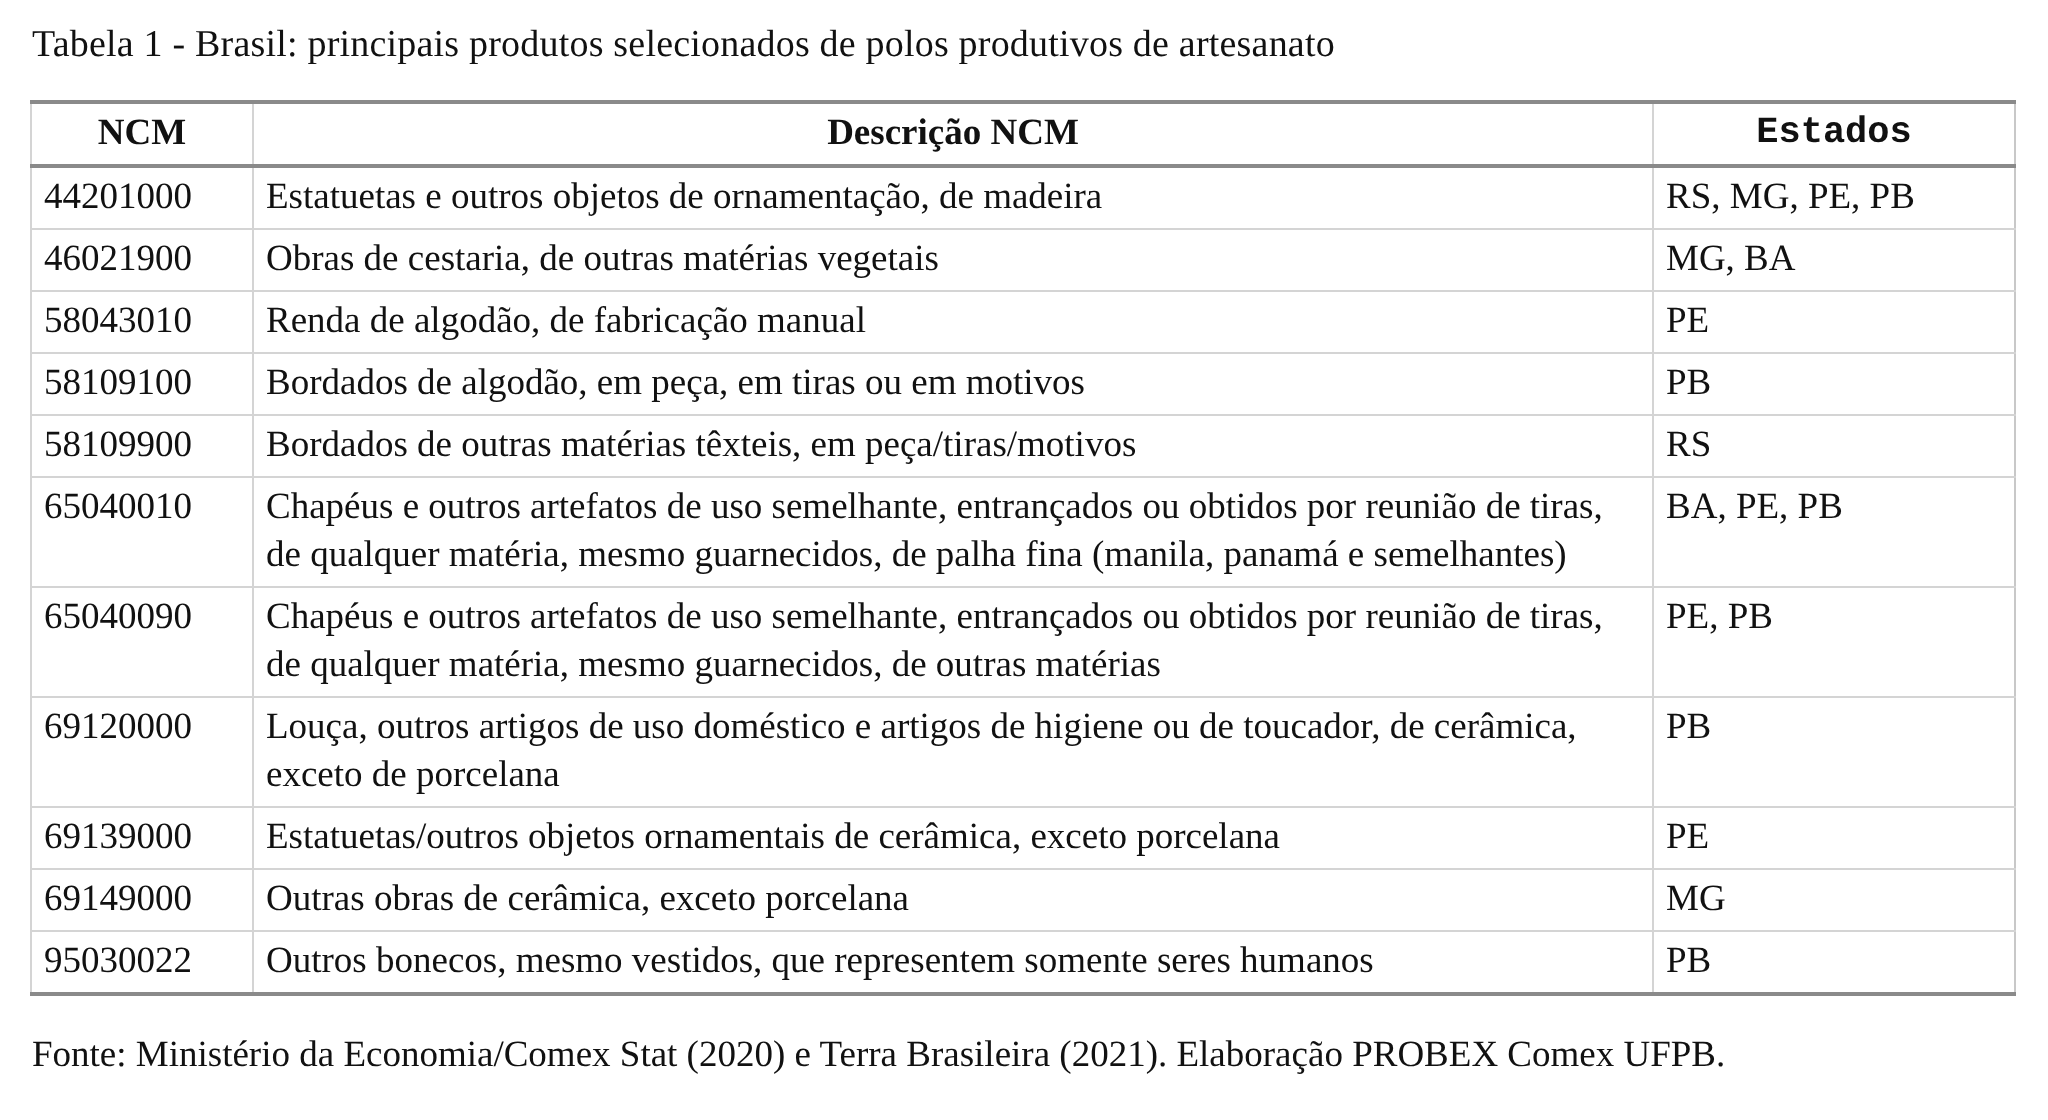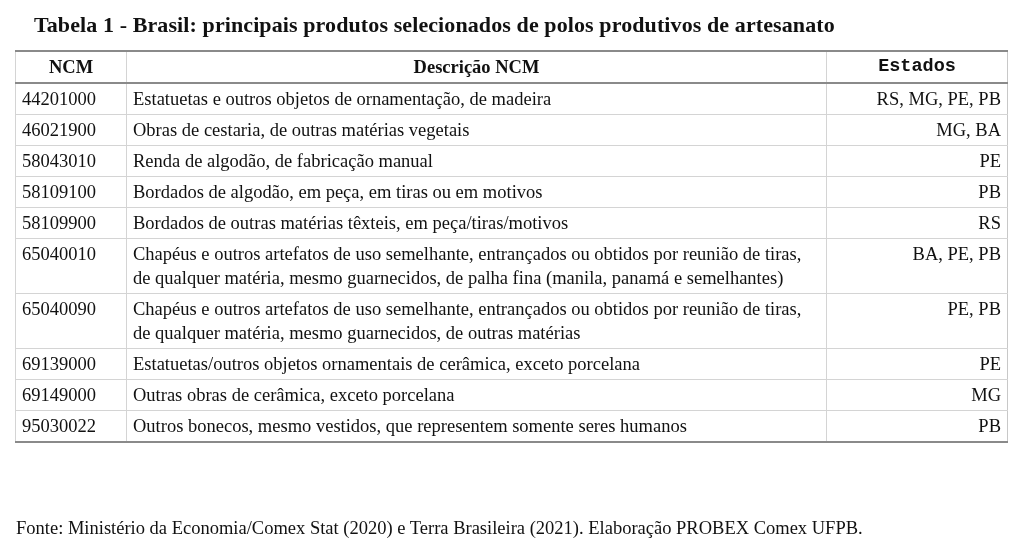--- a/index.html
+++ b/index.html
@@ -1,26 +1,26 @@
 <!DOCTYPE html>
 <html><head>
 <meta charset="utf-8">
 <style>
   html, body { margin: 0; padding: 0; background: #ffffff; }
   body { width: 1024px; height: 560px; position: relative; overflow: hidden;
          font-family: "Liberation Serif", "DejaVu Serif", serif; color: #111; }
-  .title { position: absolute; left: 34px; top: 12px; font-size: 22px; font-weight: bold; letter-spacing: 0.1px; }
+  .title { position: absolute; left: 16px; top: 12px; font-size: 19px; font-weight: normal; letter-spacing: 0.1px; }
   table { position: absolute; left: 15px; top: 50px; width: 993px; border-collapse: collapse; font-size: 18.5px; }
   th, td { border: 1px solid #d4d4d4; padding: 0 6px; vertical-align: top; line-height: 24px; }
   thead tr { border-top: 2px solid #8a8a8a; }
   thead th { height: 30px; border-bottom: 2px solid #8a8a8a; font-weight: bold; text-align: center; vertical-align: middle; padding-top: 0; }
   tbody td { padding-top: 3px; padding-bottom: 3px; }
   tbody tr:last-child td { border-bottom: 2px solid #8a8a8a; }
   td.ncm { width: 98px; text-align: left; }
-  td.estados { width: 168px; text-align: right; padding-right: 6px; }
+  td.estados { width: 168px; text-align: left; padding-right: 6px; }
   th.c-ncm { width: 98px; text-align: center; } th.c-est { width: 168px; font-family: Liberation Mono, monospace; }
   table tr > *:first-child { border-left: 1px solid #d4d4d4; }
   table tr > *:last-child { border-right: 1px solid #c8c8c8; }
   .source { position: absolute; left: 16px; top: 518px; font-size: 18.5px; }
 </style>
 </head>
 <body>
 
 <div class="title">Tabela 1 - Brasil: principais produtos selecionados de polos produtivos de artesanato</div>
 
@@ -62,20 +62,25 @@
       <td class="ncm">65040010</td>
       <td>Chapéus e outros artefatos de uso semelhante, entrançados ou obtidos por reunião de tiras, de qualquer matéria, mesmo guarnecidos, de palha fina (manila, panamá e semelhantes)</td>
       <td class="estados">BA, PE, PB</td>
     </tr>
     <tr>
       <td class="ncm">65040090</td>
       <td>Chapéus e outros artefatos de uso semelhante, entrançados ou obtidos por reunião de tiras, de qualquer matéria, mesmo guarnecidos, de outras matérias</td>
       <td class="estados">PE, PB</td>
     </tr>
     <tr>
+      <td class="ncm">69120000</td>
+      <td>Louça, outros artigos de uso doméstico e artigos de higiene ou de toucador, de cerâmica, exceto de porcelana</td>
+      <td class="estados">PB</td>
+    </tr>
+    <tr>
       <td class="ncm">69139000</td>
       <td>Estatuetas/outros objetos ornamentais de cerâmica, exceto porcelana</td>
       <td class="estados">PE</td>
     </tr>
     <tr>
       <td class="ncm">69149000</td>
       <td>Outras obras de cerâmica, exceto porcelana</td>
       <td class="estados">MG</td>
     </tr>
     <tr>

